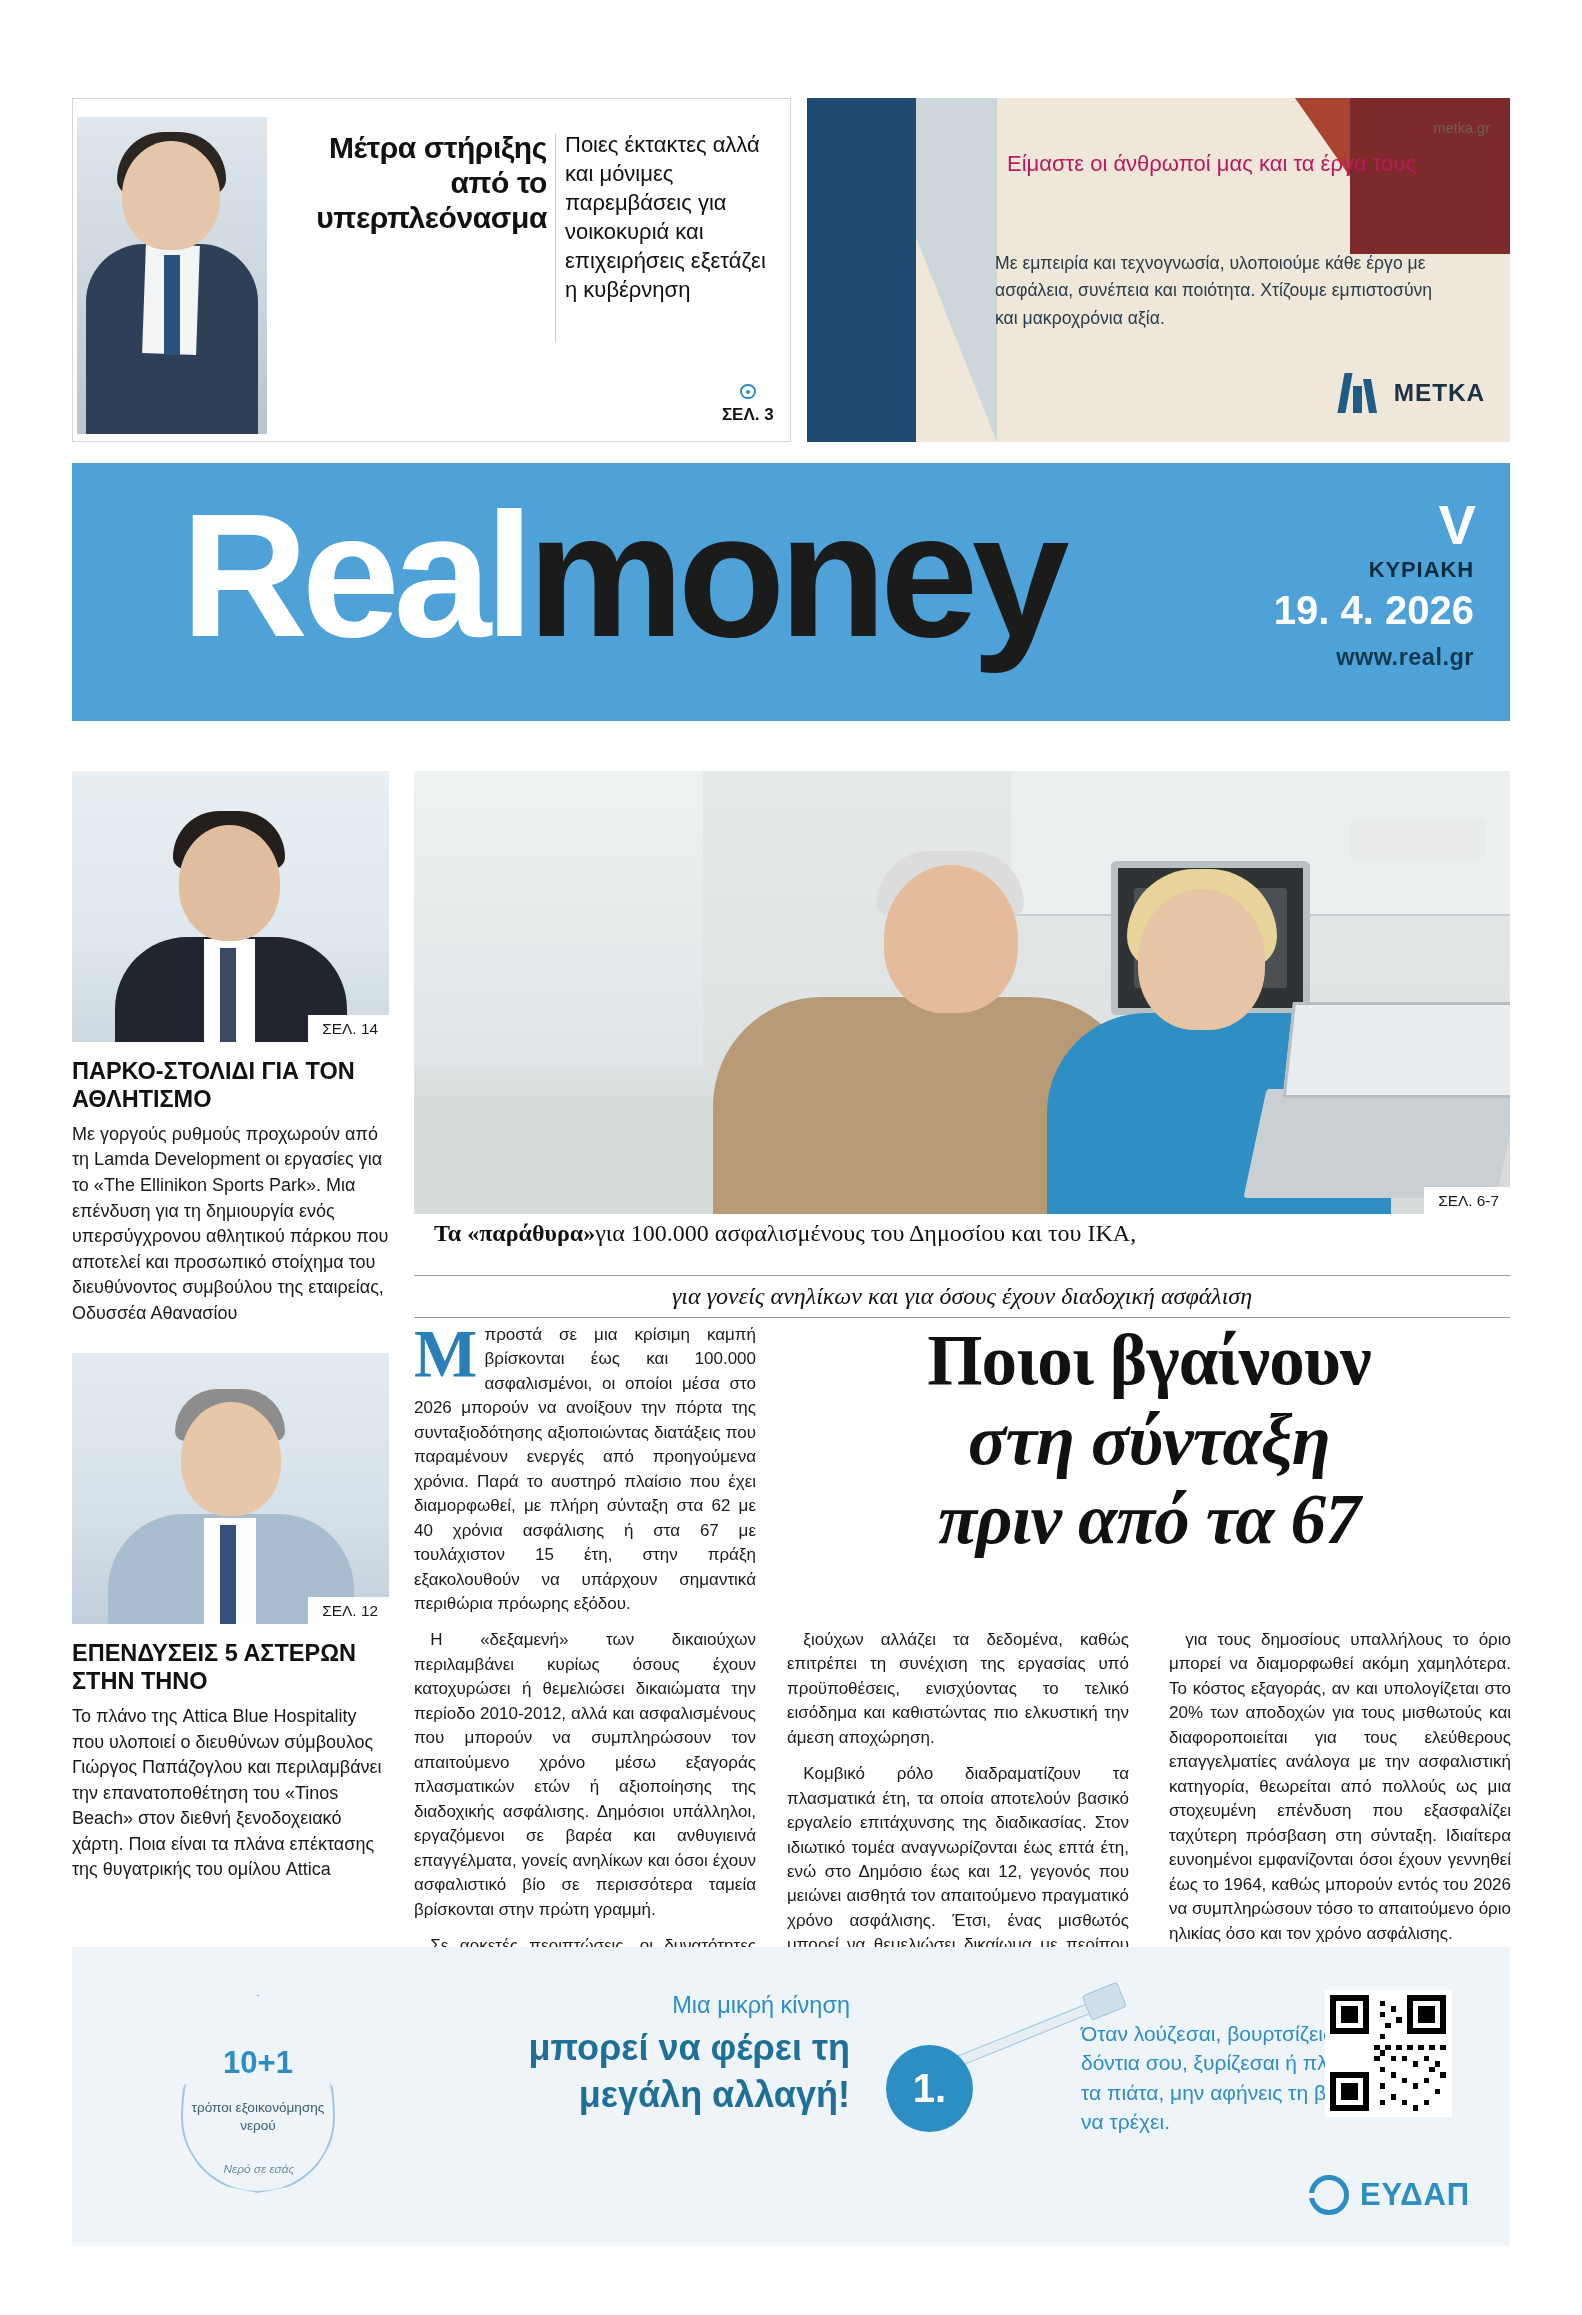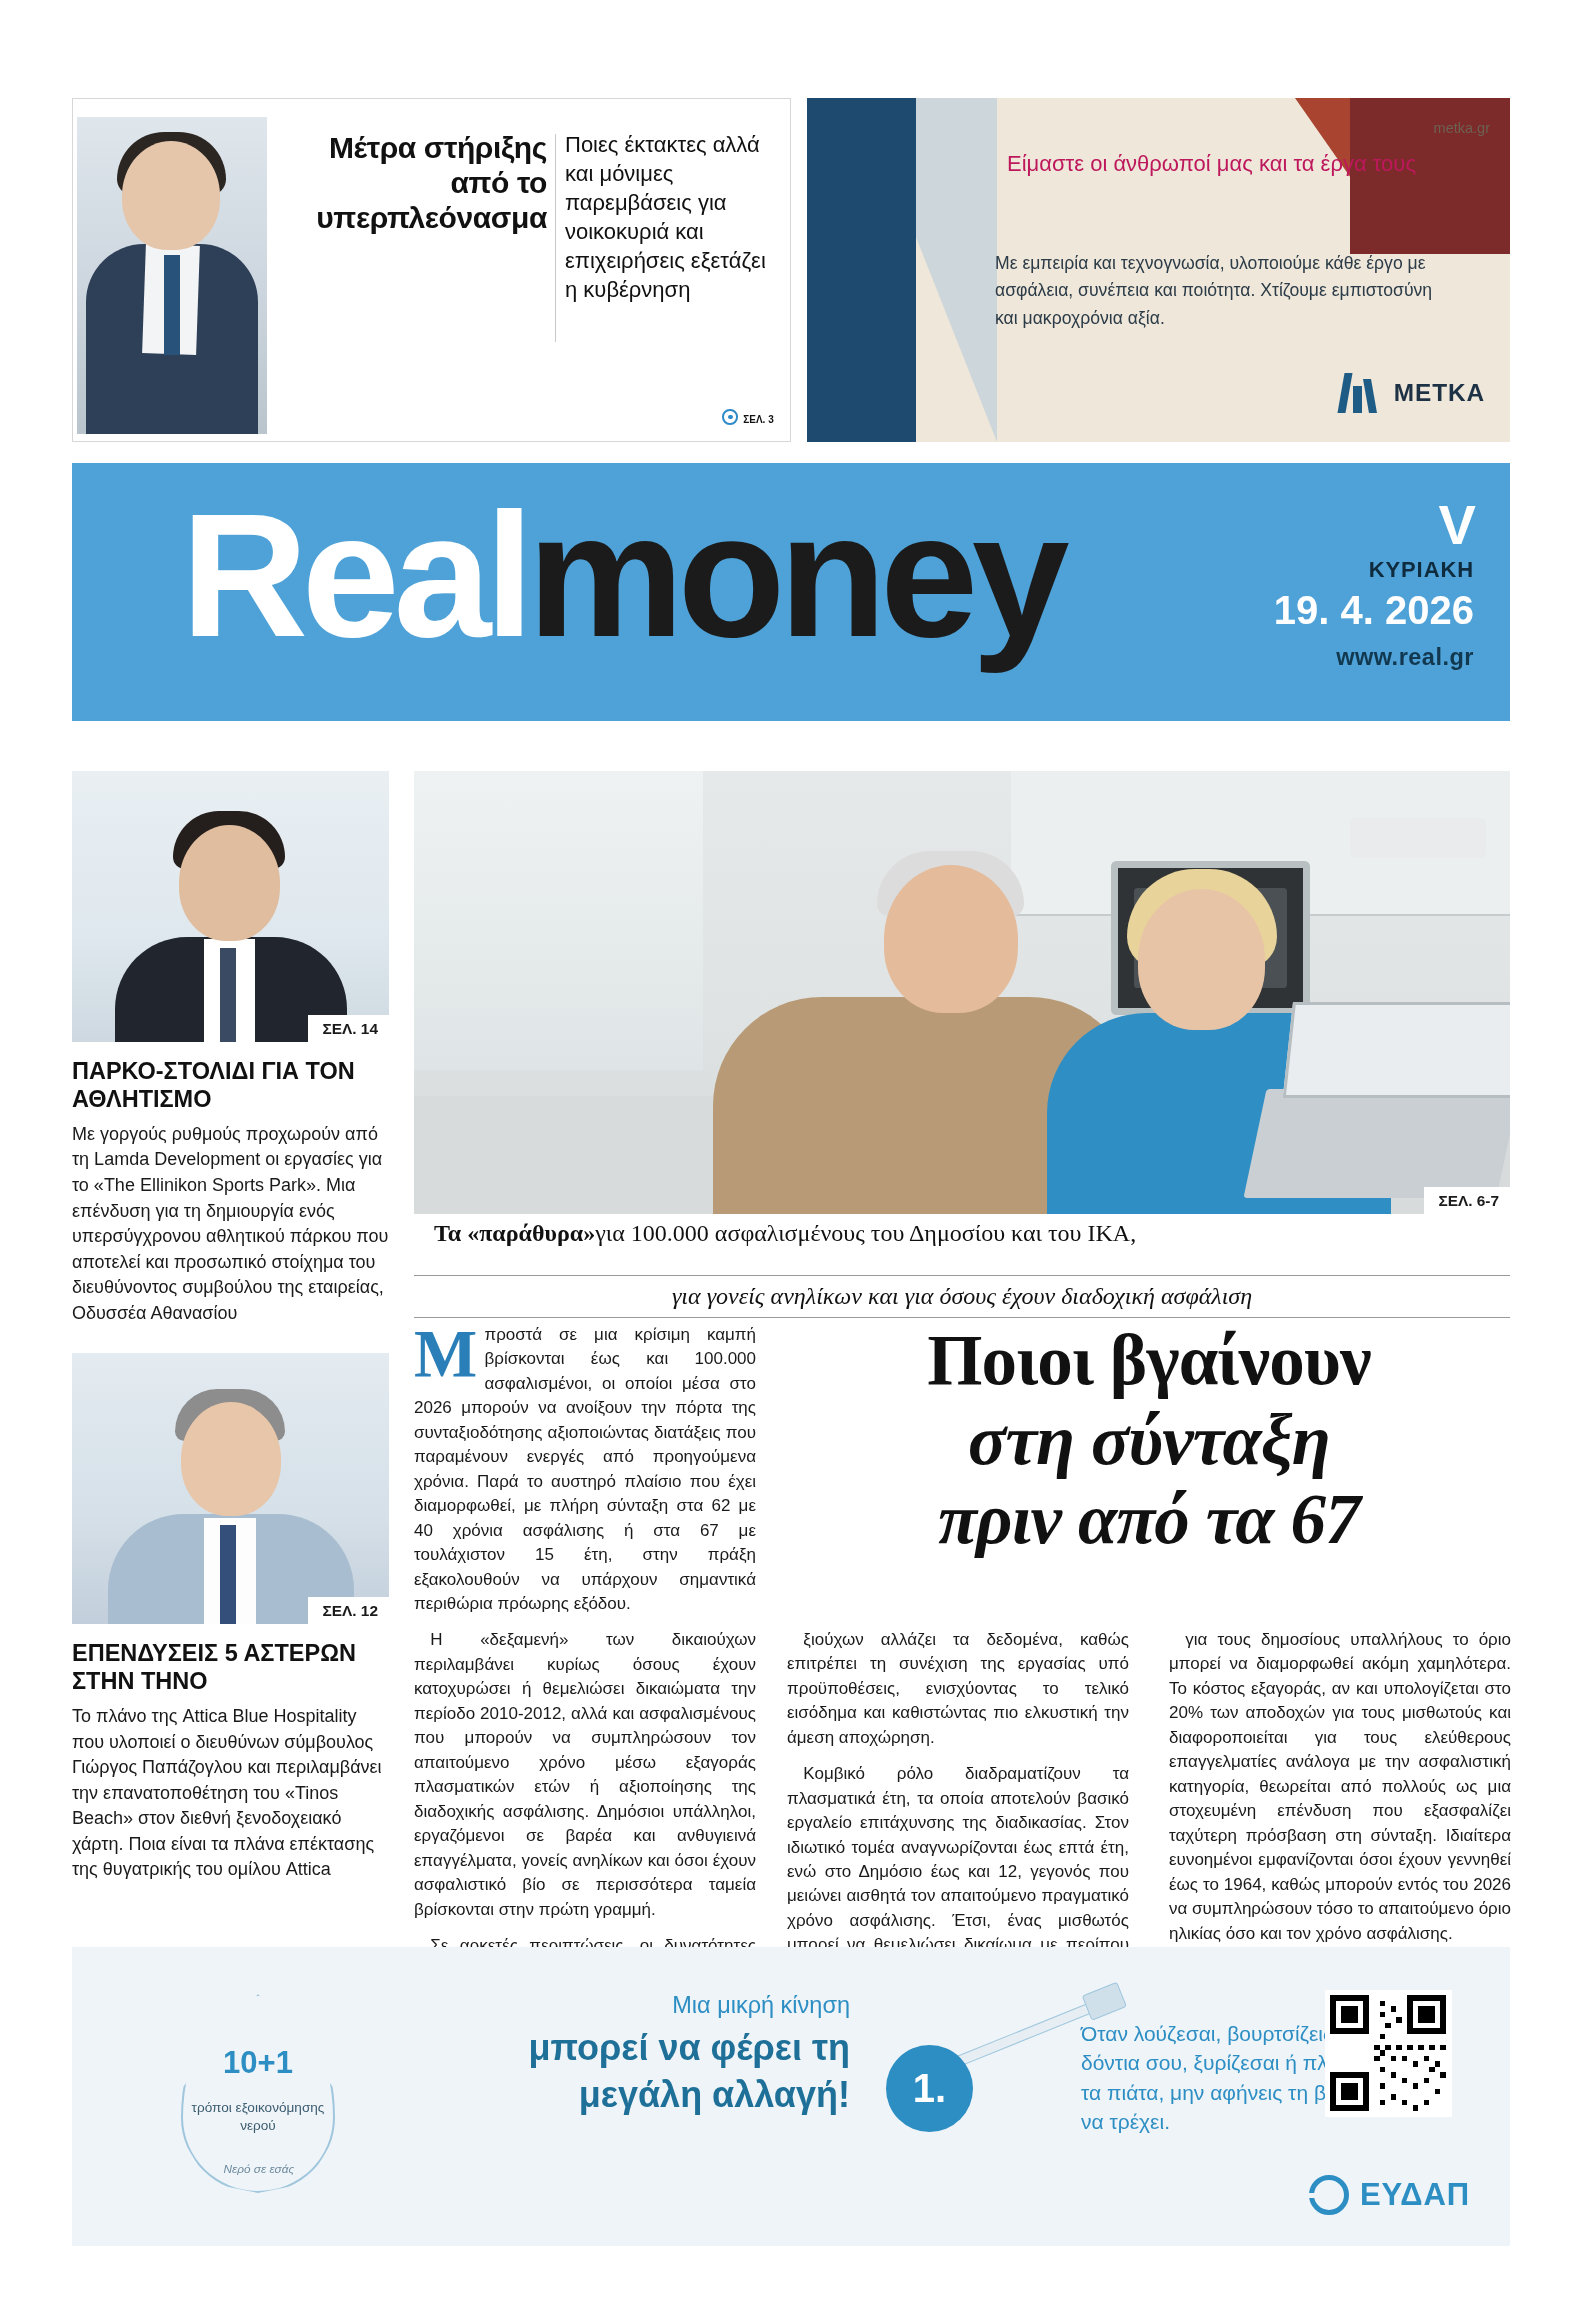--- a/index.html
+++ b/index.html
@@ -39,22 +39,22 @@
   .tl-head {
     text-align:right; font-weight:bold; font-size:30px; line-height:1.17;
     color:#111; letter-spacing:-0.4px; width:271px;
   }
   .tl-sub {
     position:absolute; left:289px; top:0; width:217px;
     font-size:22px; line-height:1.32; color:#111;
   }
   .tl-divider { position:absolute; left:279px; top:3.6px; width:0.9px; height:208px; background:#c9c9c9; }
   .sel-badge {
-    display:inline-flex; align-items:flex-end; gap:5.4px;
-    font-weight:bold; font-size:10px; color:#111;
+    display:inline-flex; align-items:center; gap:5.4px;
+    font-weight:bold; font-size:17px; color:#111;flex-direction:column;
   }
   .sel-badge .eye {
     display:inline-block; width:15.4px; height:15.4px; border-radius:50%;
     border:2.2px solid #2d8bc9; position:relative;
   }
   .sel-badge .eye::after {
     content:""; position:absolute; left:3.6px; top:3.6px; width:4.5px; height:4.5px;
     border-radius:50%; background:#2d8bc9;
   }
   .tl-sel { position:absolute; right:16.3px; bottom:16.3px; }
@@ -114,21 +114,21 @@
   .photo-box { position:relative; width:317px; overflow:hidden; }
   .photo-athan { height:271px; background:linear-gradient(180deg,#e9eff3 0%,#dfe8ee 60%,#cdd8e0 100%); }
   .pa-face { position:absolute; left:107px; top:54px; width:101px; height:116px; background:#e0bd9e; border-radius:50% 50% 46% 46%; }
   .pa-hair { position:absolute; left:101px; top:40px; width:112px; height:58px; background:#241f1c; border-radius:56px 56px 14.5px 14.5px; }
   .pa-body { position:absolute; left:43px; top:166px; width:232px; height:109px; background:#20252e; border-radius:72px 72px 0 0; }
   .pa-shirt { position:absolute; left:132px; top:168px; width:51px; height:105px; background:#fff; }
   .pa-tie { position:absolute; left:148px; top:177px; width:16.3px; height:98px; background:#3a4a63; }
 
   .sel-chip {
     position:absolute; right:0; bottom:0; background:#fff;
-    padding:4.5px 11px 4.5px 9px; font-weight:bold; font-size:15.4px;
+    padding:4.5px 11px 4.5px 9px; font-weight:normal; font-size:15.4px;
     display:flex; align-items:center; gap:5.4px;
   }
   .left-h {
     font-size:23.5px; font-weight:bold; line-height:1.2; margin-top:14.5px; color:#111;
   }
   .left-p {
     font-size:18px; line-height:1.42; margin-top:9px; color:#1a1a1a;
   }
   .photo-papaz { margin-top:27px; height:271px; background:linear-gradient(180deg,#e4ebf1 0%,#d5e0e8 60%,#c2cedb 100%); }
   .pb-face { position:absolute; left:109px; top:49px; width:100px; height:114px; background:#e7c6a9; border-radius:50% 50% 46% 46%; }

